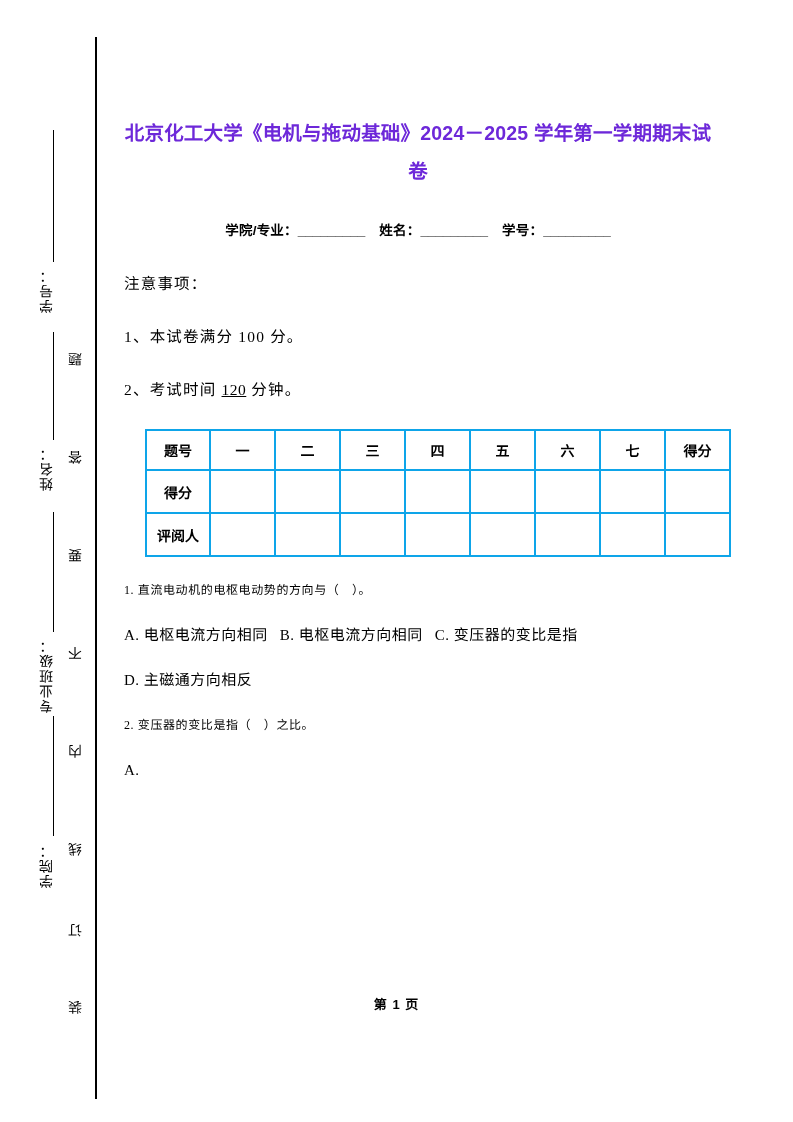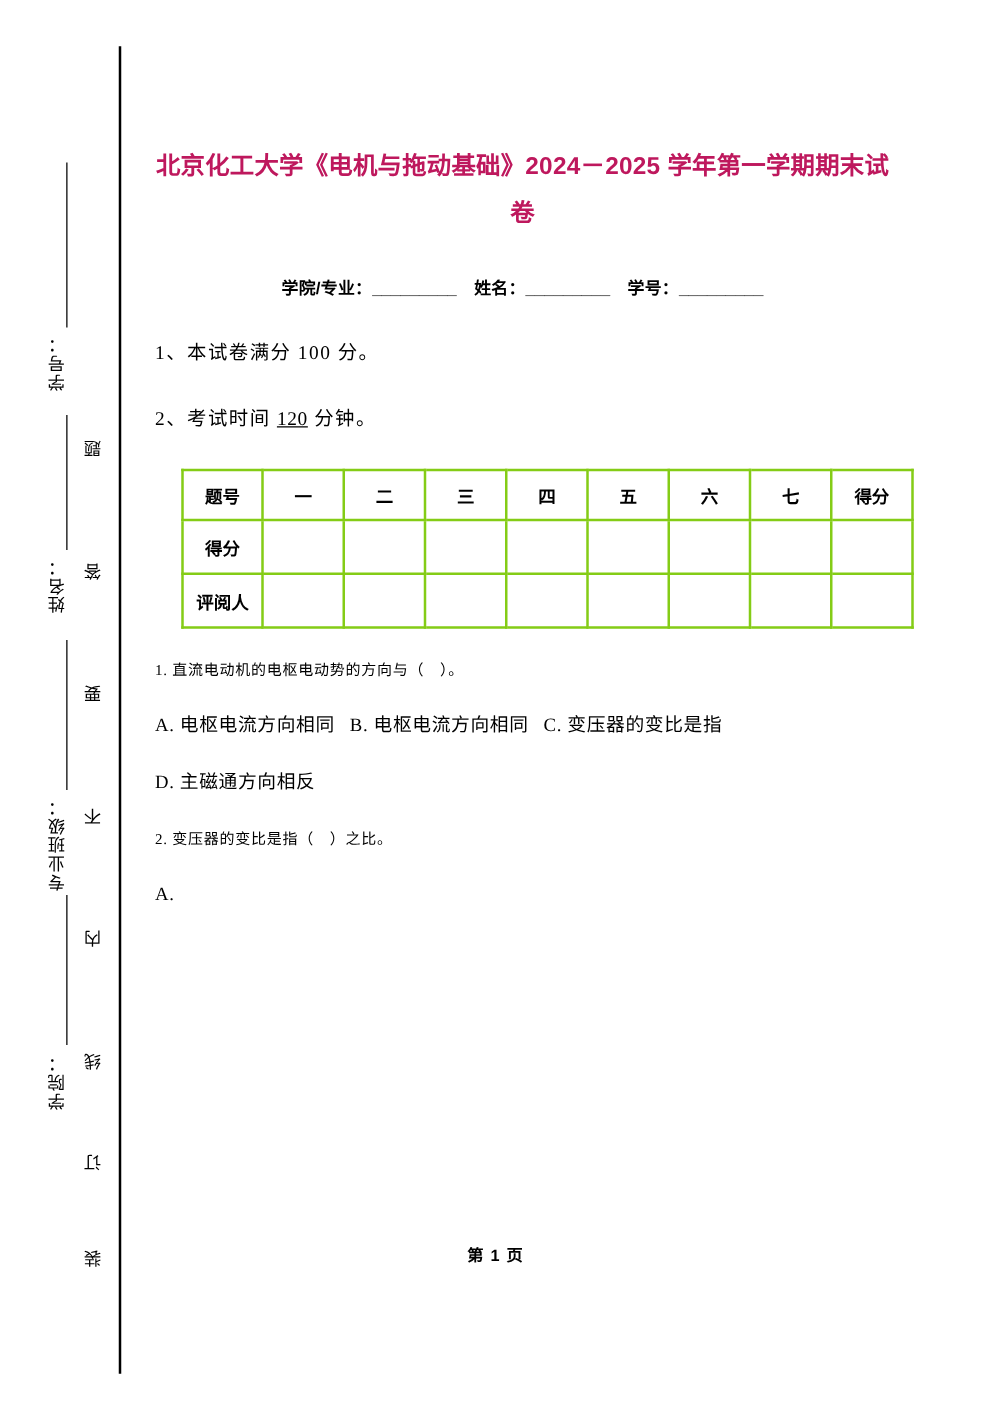--- a/index.html
+++ b/index.html
@@ -78,21 +78,21 @@
 
   #exam-title {
     margin: 0;
     padding-top: 114px;
     font-family: "Liberation Sans", "DejaVu Sans", sans-serif;
     font-weight: bold;
     font-size: 19.5px;
     line-height: 38px;
     text-align: center;
     letter-spacing: 0.2px;
-    color: #be185d;
+    color: #6d28d9;
   }
 
   #id-line {
     margin-top: 31px;
     text-align: center;
     font-family: "Liberation Sans", "DejaVu Sans", sans-serif;
     font-weight: bold;
     font-size: 13.5px;
     line-height: 20px;
     letter-spacing: 0.2px;
@@ -121,21 +121,21 @@
   #score-table-wrap {
     margin-top: 28px;
     padding-left: 21px;
   }
   table#score-table {
     border-collapse: collapse;
     table-layout: fixed;
     width: 566px;
   }
   table#score-table td {
-    border: 2px solid #84cc16;
+    border: 2px solid #0ea5e9;
     height: 38px;
     text-align: center;
     vertical-align: middle;
     font-family: "Liberation Sans", "DejaVu Sans", sans-serif;
     font-weight: bold;
     font-size: 14px;
     padding: 0;
   }
   table#score-table td.rowhead {
     width: 62px;
@@ -219,20 +219,21 @@
 </div>
 
 <div id="content">
 
   <h1 id="exam-title">北京化工大学《电机与拖动基础》2024－2025 学年第一学期期末试卷</h1>
 
   <div id="id-line">
     <span>学院/专业：</span><span class="fill">_________</span><span class="gap"></span><span>姓名：</span><span class="fill">_________</span><span class="gap"></span><span>学号：</span><span class="fill">_________</span>
   </div>
 
+  <p class="note-head">注意事项：</p>
 
   <p class="note-item">1、本试卷满分 100 分。</p>
 
   <p class="note-item"><span>2、考试时间</span> <span class="u">120</span> <span>分钟。</span></p>
 
   <div id="score-table-wrap">
     <table id="score-table">
       <tbody>
         <tr>
           <td class="rowhead">题号</td>

